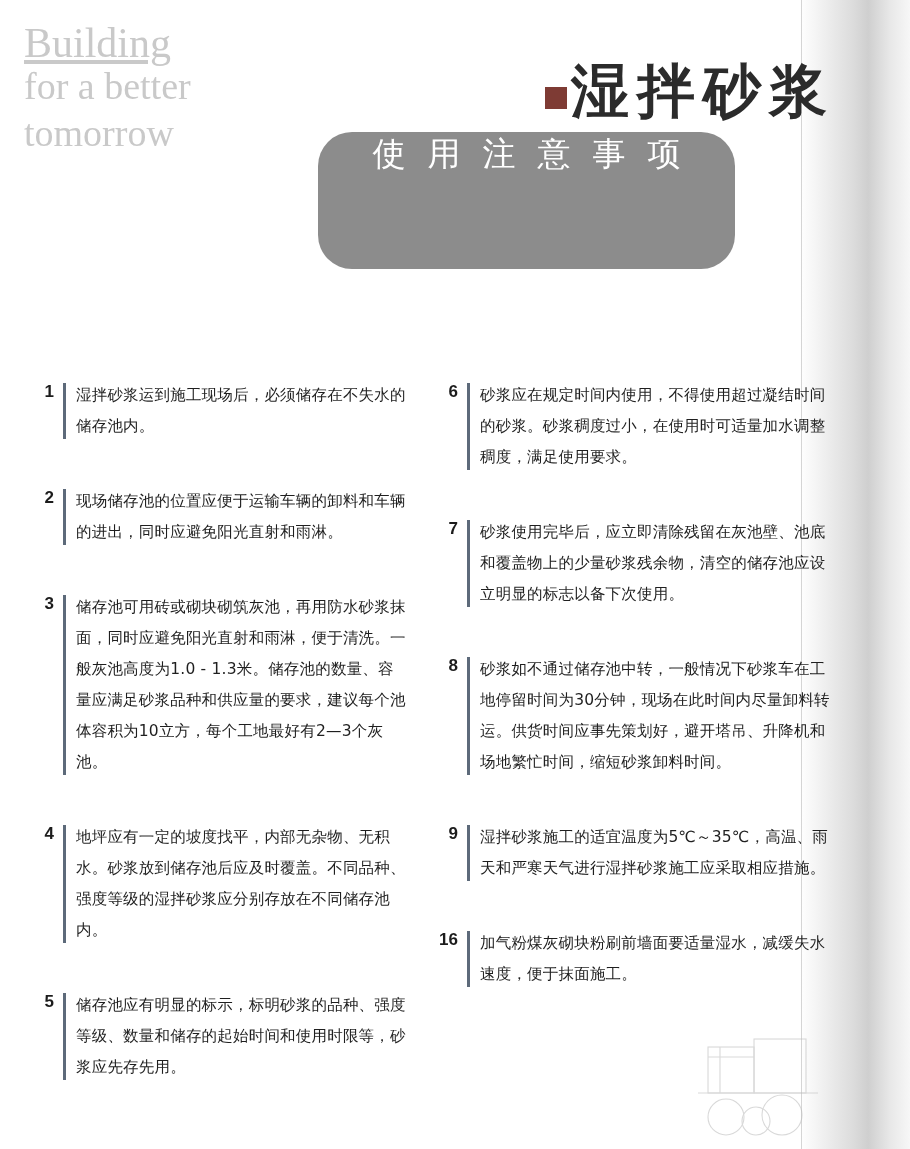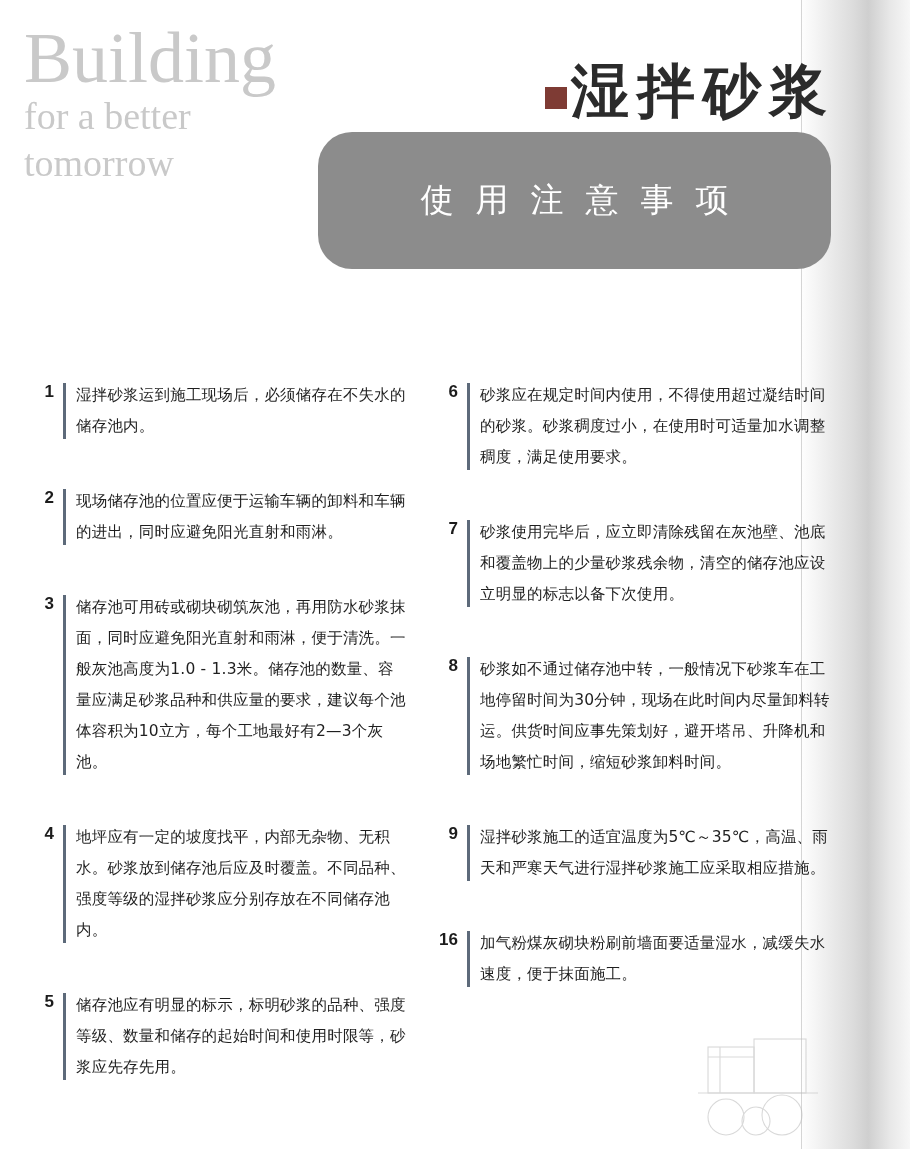--- a/index.html
+++ b/index.html
@@ -44,21 +44,21 @@
 
   .slogan {
     position: absolute;
     left: 24px;
     top: 22px;
     width: 330px;
     font-family: "Liberation Serif", serif;
     color: #c9c9c9;
     line-height: 1.02;
   }
-  .slogan .l1 { font-size: 72px; letter-spacing: 0px; display: block; }
+  .slogan .l1 { font-size: 42px; letter-spacing: 0px; display: block; text-decoration: underline; }
   .slogan .l2 { font-size: 60px; display: block; margin-top: -6px; }
   .slogan .l3 { font-size: 38px; display: block; margin-top: 2px; }
   .slogan .l4 { font-size: 38px; display: block; margin-top: 8px; }
 
   .title-wrap {
     position: absolute;
     left: 545px;
     top: 62px;
     display: flex;
     align-items: center;
@@ -76,26 +76,26 @@
     color: #2b2b2b;
     letter-spacing: 8px;
     line-height: 1;
     font-family: "DejaVu Sans", sans-serif;
   }
 
   .subtitle-band {
     position: absolute;
     left: 318px;
     top: 132px;
-    width: 513px;
+    width: 417px;
     height: 137px;
     background: #8c8c8c;
     border-radius: 34px;
     display: flex;
-    align-items: center;
+    align-items: flex-start;
     justify-content: center;
   }
   .subtitle-text {
     color: #ffffff;
     font-size: 33px;
     letter-spacing: 22px;
     text-indent: 22px;
     font-family: "DejaVu Sans", sans-serif;
   }
 

